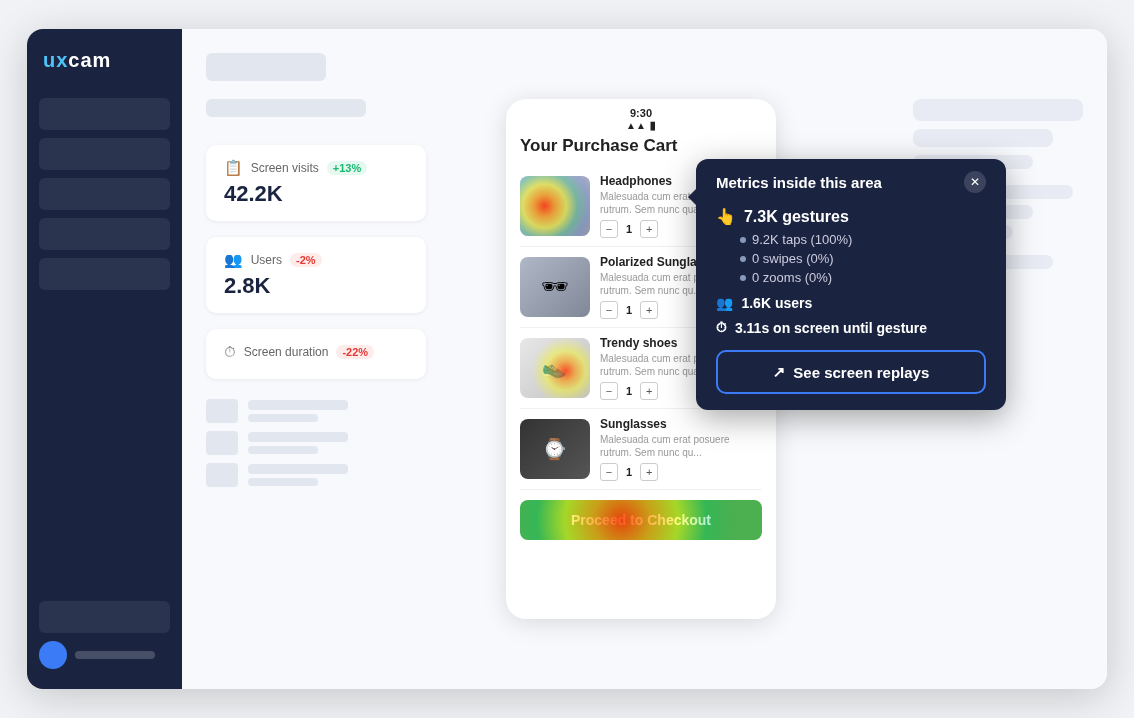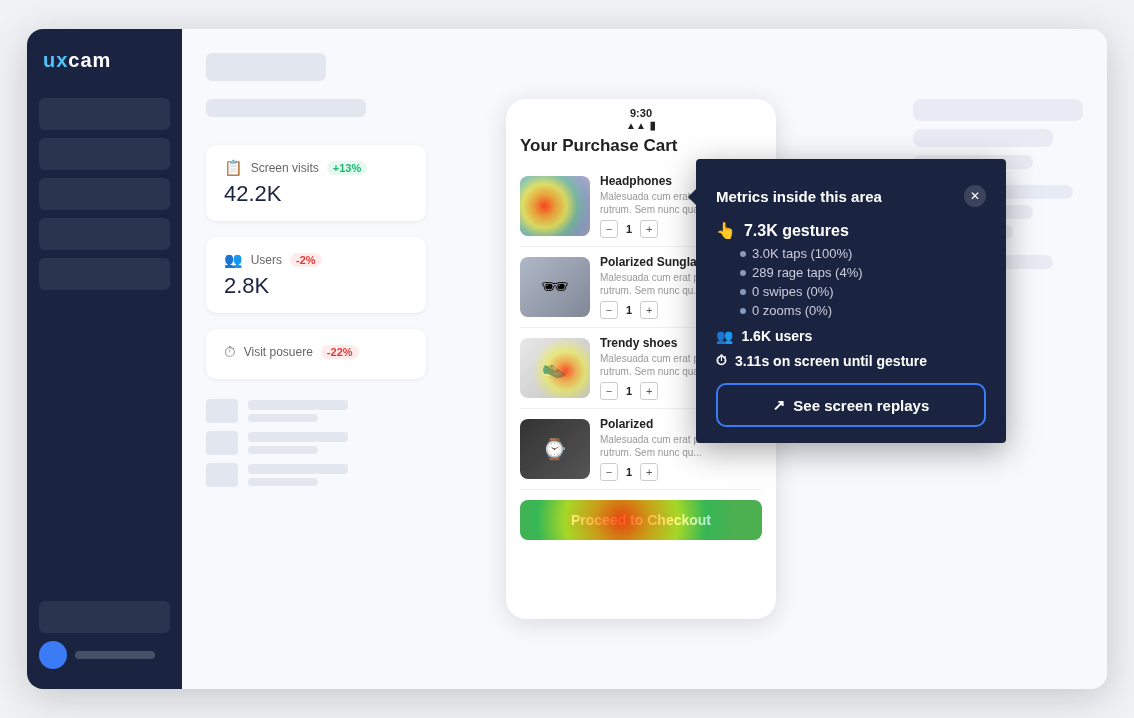--- a/index.html
+++ b/index.html
@@ -131,21 +131,21 @@
     .stat-badge {
       font-size: 11px;
       font-weight: 600;
       padding: 1px 6px;
       border-radius: 10px;
     }
     .badge-green { background: #e6f9f0; color: #1cb870; }
     .badge-red { background: #fdecea; color: #e53935; }
     .stat-value {
       font-size: 22px;
-      font-weight: 400;
+      font-weight: 700;
       color: #1a2340;
     }
 
     
     .content-area {
       display: flex;
       gap: 20px;
       flex: 1;
     }
 
@@ -299,22 +299,22 @@
       overflow: hidden;
     }
 
     
     .metrics-tooltip {
       position: absolute;
       top: 60px;
       left: 250px;
       width: 310px;
       background: #1a2340;
-      border-radius: 4px;
-      padding: 26px 20px 16px;
+      border-radius: 12px;
+      padding: 12px 20px 16px;
       color: #fff;
       box-shadow: 0 8px 32px rgba(0,0,0,0.35);
       z-index: 10;
     }
     .tooltip-header {
       display: flex;
       align-items: center;
       justify-content: space-between;
       margin-bottom: 14px;
     }
@@ -518,21 +518,21 @@
             <span class="stat-icon">👥</span>
             <span class="stat-label">Users</span>
             <span class="stat-badge badge-red">-2%</span>
           </div>
           <div class="stat-value">2.8K</div>
         </div>
 
         <div class="stat-card">
           <div class="stat-label-row">
             <span class="stat-icon">⏱</span>
-            <span class="stat-label">Visit posuere</span>
+            <span class="stat-label">Screen duration</span>
             <span class="stat-badge badge-red">-22%</span>
           </div>
         </div>
 
         <div style="display:flex;flex-direction:column;gap:8px;margin-top:4px;">
           <div style="display:flex;gap:10px;align-items:center;">
             <div class="placeholder-bar" style="width:32px;height:24px;border-radius:4px;"></div>
             <div style="display:flex;flex-direction:column;gap:4px;">
               <div class="placeholder-bar" style="width:100px;height:10px;"></div>
               <div class="placeholder-bar" style="width:70px;height:8px;"></div>
@@ -633,21 +633,21 @@
                 </div>
               </div>
             </div>
 
             
             <div class="cart-item">
               <div class="cart-item-img">
                 <div class="watch-sim">⌚</div>
               </div>
               <div class="cart-item-info">
-                <div class="cart-item-name">Polarized</div>
+                <div class="cart-item-name">Sunglasses</div>
                 <div class="cart-item-desc">Malesuada cum erat posuere rutrum. Sem nunc qu...</div>
                 <div class="cart-item-controls">
                   <div class="qty-btn">−</div>
                   <span class="qty-val">1</span>
                   <div class="qty-btn">+</div>
                 </div>
               </div>
             </div>
 
             
@@ -668,25 +668,21 @@
           </div>
 
           <div class="metric-section">
             <div class="metric-main">
               <span>👆</span>
               <span>7.3K gestures</span>
             </div>
             <ul class="metric-sub-list">
               <li>
                   <span class="dot"></span>
-                  <span>3.0K taps (100%)</span>
-                </li>
-              <li>
-                  <span class="dot"></span>
-                  <span>289 rage taps (4%)</span>
+                  <span>9.2K taps (100%)</span>
                 </li>
               <li>
                   <span class="dot"></span>
                   <span>0 swipes (0%)</span>
                 </li>
               <li>
                   <span class="dot"></span>
                   <span>0 zooms (0%)</span>
                 </li>
             </ul>

